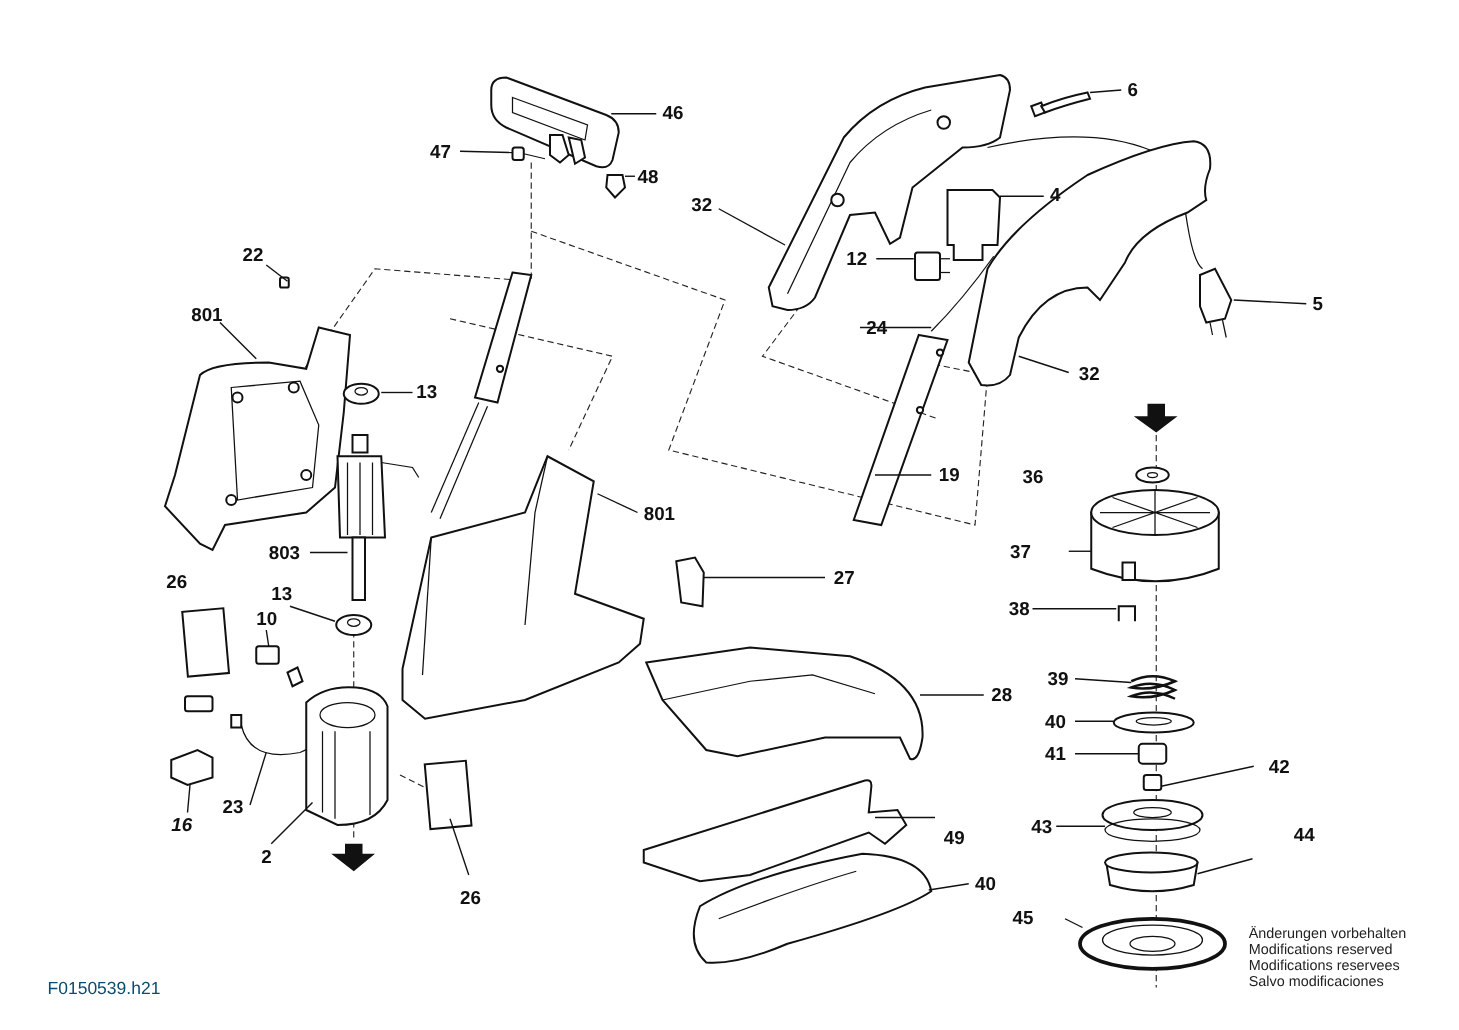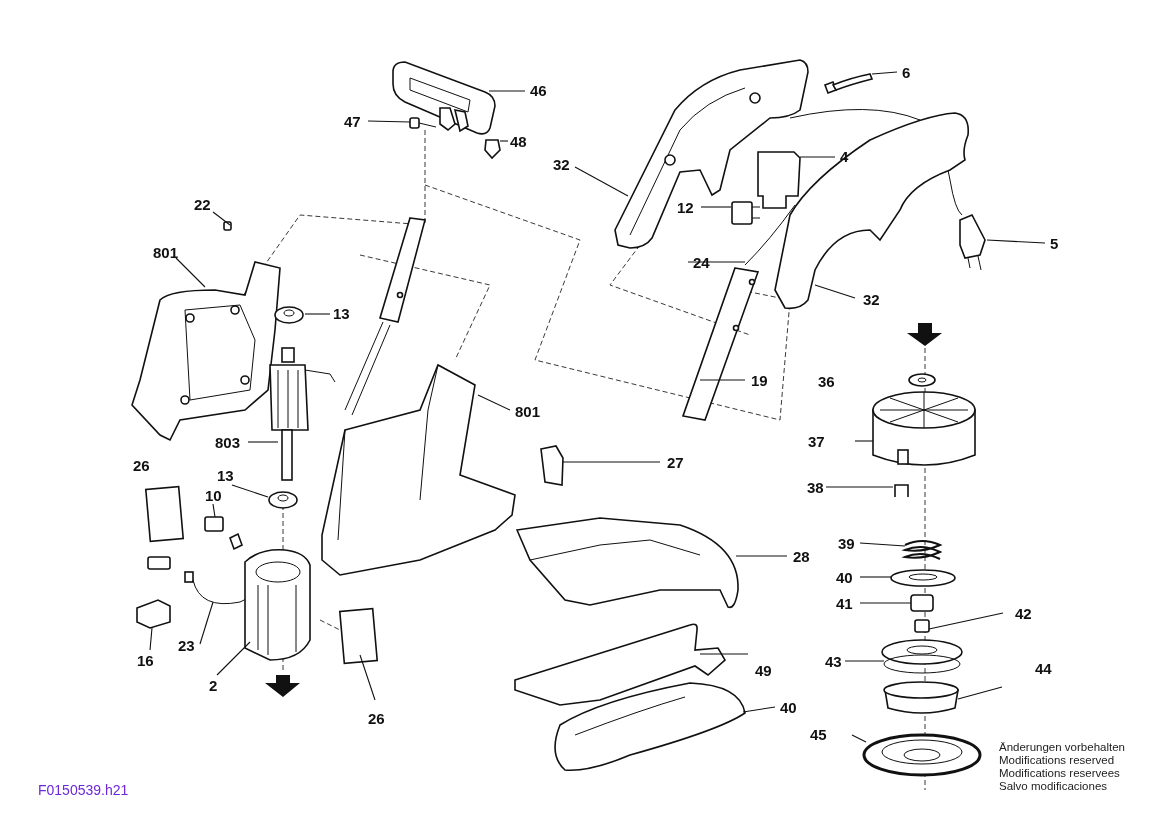--- a/index.html
+++ b/index.html
@@ -1,19 +1,19 @@
 <!DOCTYPE html>
 <html><head>
 <meta charset="utf-8">
 <style>
   html, body { margin:0; padding:0; background:#ffffff; }
   body { width:1167px; height:824px; position:relative; overflow:hidden; font-family:"Liberation Sans", sans-serif; }
   #diagram { position:absolute; left:0; top:0; width:1167px; height:824px; }
   .callout { position:absolute; font-family:"Liberation Sans", sans-serif; font-weight:bold; font-size:15px; color:#111; line-height:1; white-space:nowrap; }
-  .footer-code { position:absolute; left:38px; top:782px; font-size:14px; color:#6d28d9; font-family:"Liberation Sans", sans-serif; }
+  .footer-code { position:absolute; left:38px; top:782px; font-size:14px; color:#0c4a6e; font-family:"Liberation Sans", sans-serif; }
   .notice { position:absolute; left:999px; top:741px; font-size:11.5px; line-height:13px; color:#222; font-family:"Liberation Sans", sans-serif; }
   .notice div { white-space:nowrap; }
   svg .part { fill:#fff; stroke:#111; stroke-width:1.6; }
   svg .thin { fill:none; stroke:#111; stroke-width:1; }
   svg .lead { fill:none; stroke:#111; stroke-width:1.1; }
   svg .dash { fill:none; stroke:#222; stroke-width:0.9; stroke-dasharray:5 3; }
   svg .arrow { fill:#111; stroke:none; }
 </style>
 </head>
 <body>
@@ -289,21 +289,21 @@
 <span class="callout" style="left:807px;top:480px;">38</span>
 <span class="callout" style="left:205px;top:488px;">10</span>
 <span class="callout" style="left:838px;top:536px;">39</span>
 <span class="callout" style="left:793px;top:549px;">28</span>
 <span class="callout" style="left:836px;top:570px;">40</span>
 <span class="callout" style="left:836px;top:596px;">41</span>
 <span class="callout" style="left:1015px;top:606px;">42</span>
 <span class="callout" style="left:178px;top:638px;">23</span>
 <span class="callout" style="left:825px;top:654px;">43</span>
 <span class="callout" style="left:755px;top:647px;margin-top:16px;">49</span>
-<span class="callout" style="left:137px;top:653px;">16</span>
+<span class="callout" style="left:137px;top:653px;font-style:italic;">16</span>
 <span class="callout" style="left:209px;top:678px;">2</span>
 <span class="callout" style="left:1012px;top:661px;margin-left:23px;">44</span>
 <span class="callout" style="left:780px;top:700px;">40</span>
 <span class="callout" style="left:368px;top:711px;">26</span>
 <span class="callout" style="left:810px;top:727px;">45</span>
 
 <div class="footer-code">F0150539.h21</div>
 <div class="notice">
   <div>Änderungen vorbehalten</div>
   <div>Modifications reserved</div>

